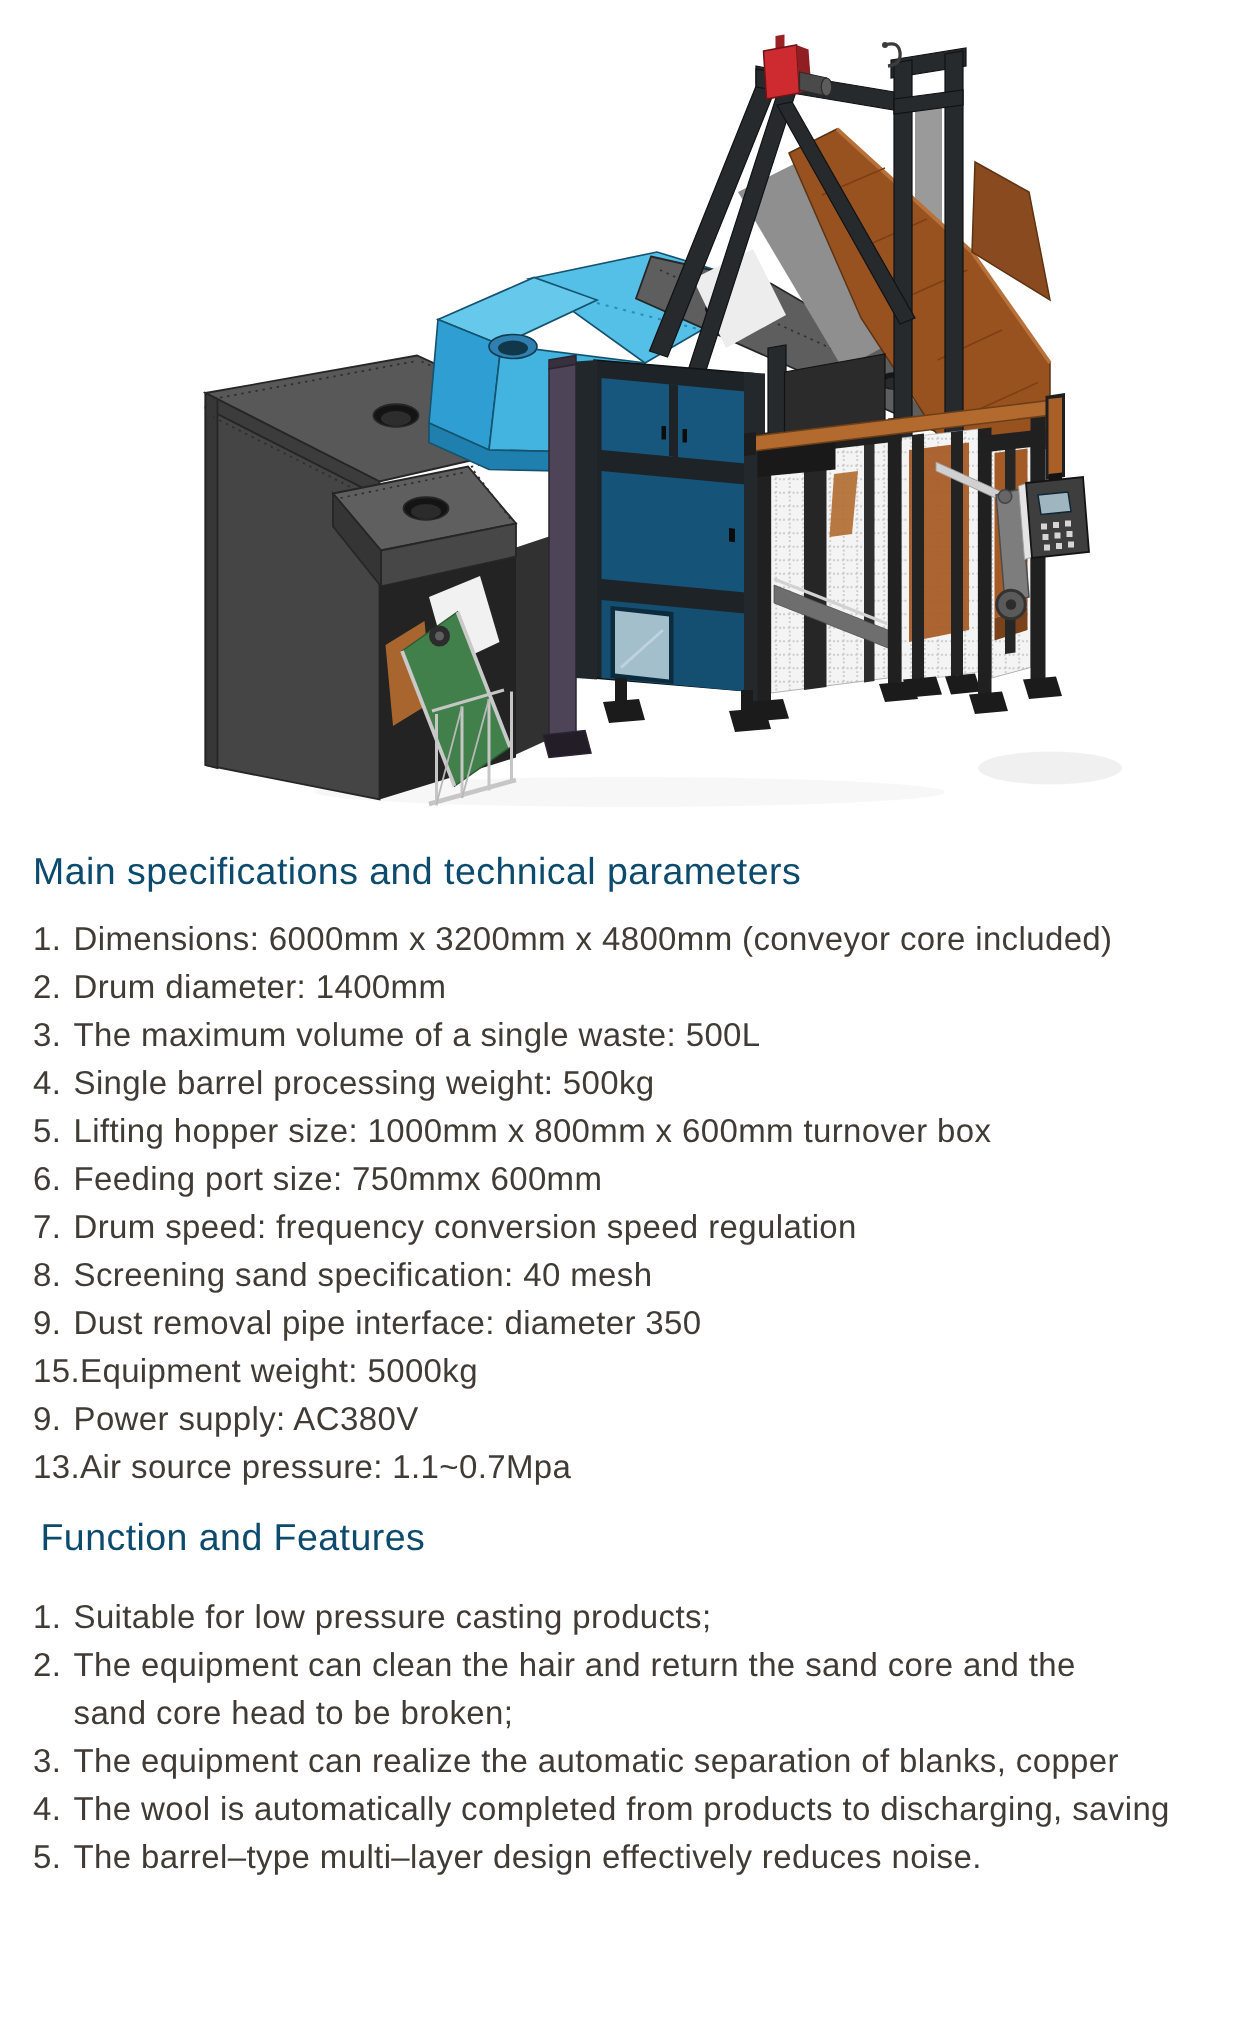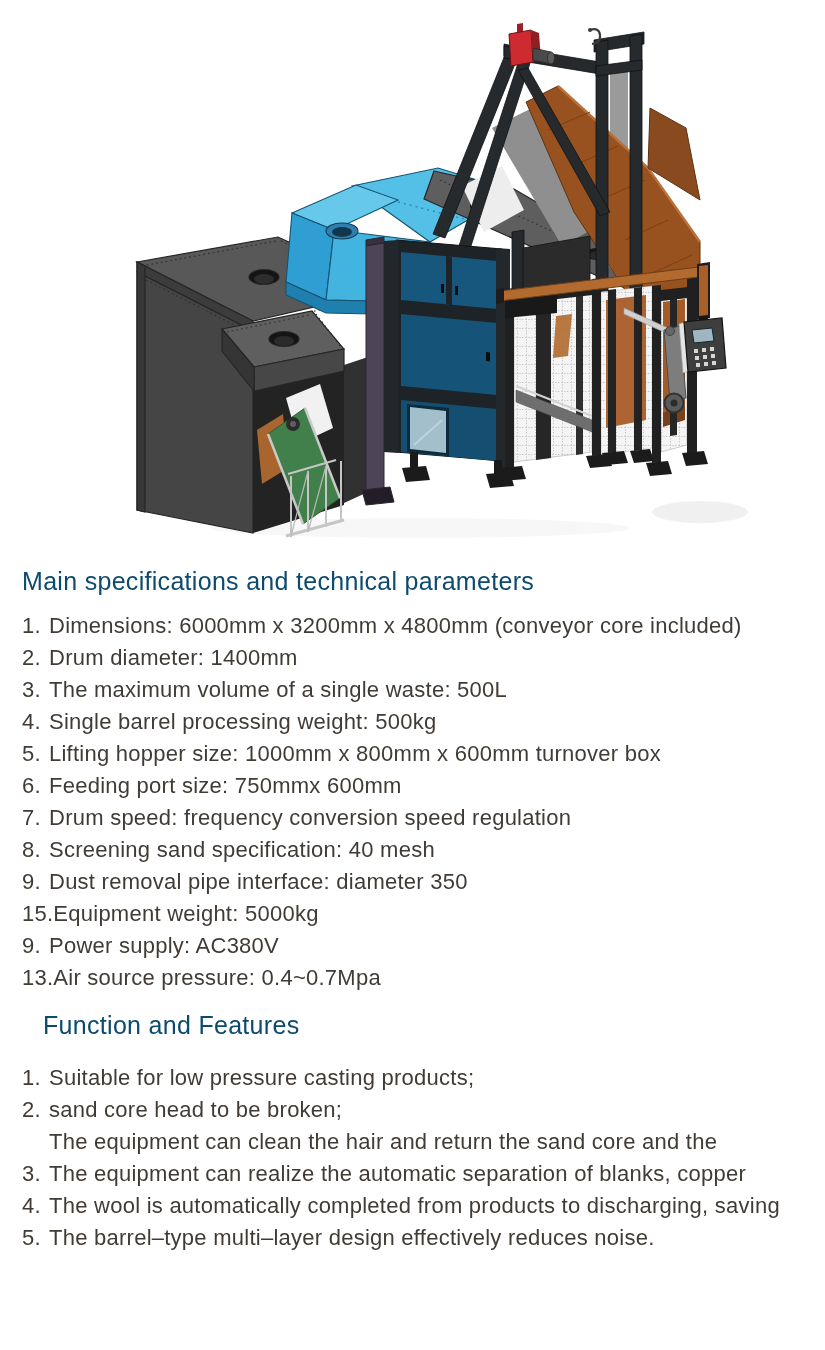--- a/index.html
+++ b/index.html
@@ -9,21 +9,21 @@
     -webkit-font-smoothing:antialiased;
   }
   .figure-wrap{width:825px;height:556px;position:relative}
   .figure-wrap svg{display:block}
   .content{padding:0 18px 0 22px}
   .heading{
     font-size:25px;line-height:30px;font-weight:400;color:#0c4a6e;
     letter-spacing:.3px;margin:0;
   }
   #specs-heading{margin:10px 0 14px 0}
-  #features-heading{margin:16px 0 22px 16px;padding-left:5px}
+  #features-heading{margin:16px 0 22px 0;padding-left:5px}
   .list{
     list-style:none;margin:0;padding:0;
     font-size:22px;line-height:32px;color:#413b35;letter-spacing:.25px;
     max-width:782px;
   }
   .item{display:flex}
   .num{flex:0 0 auto;min-width:27px}
   .lines{flex:1 1 auto}
   .ln{display:block}
 </style>
@@ -322,39 +322,39 @@
       </li>
     <li class="item">
         <span class="num">9.</span>
         <span class="lines">
           <span class="ln">Power supply: AC380V</span>
         </span>
       </li>
     <li class="item">
         <span class="num">13.</span>
         <span class="lines">
-          <span class="ln">Air source pressure: 0.4~0.7Mpa</span>
+          <span class="ln">Air source pressure: 1.1~0.7Mpa</span>
         </span>
       </li>
   </ul>
 
   <h2 class="heading" id="features-heading">Function and Features</h2>
 
   <ul class="list">
     <li class="item">
         <span class="num">1.</span>
         <span class="lines">
           <span class="ln">Suitable for low pressure casting products;</span>
         </span>
       </li>
     <li class="item">
         <span class="num">2.</span>
         <span class="lines">
+          <span class="ln">The equipment can clean the hair and return the sand core and the</span>
           <span class="ln">sand core head to be broken;</span>
-          <span class="ln">The equipment can clean the hair and return the sand core and the</span>
         </span>
       </li>
     <li class="item">
         <span class="num">3.</span>
         <span class="lines">
           <span class="ln">The equipment can realize the automatic separation of blanks, copper</span>
         </span>
       </li>
     <li class="item">
         <span class="num">4.</span>

